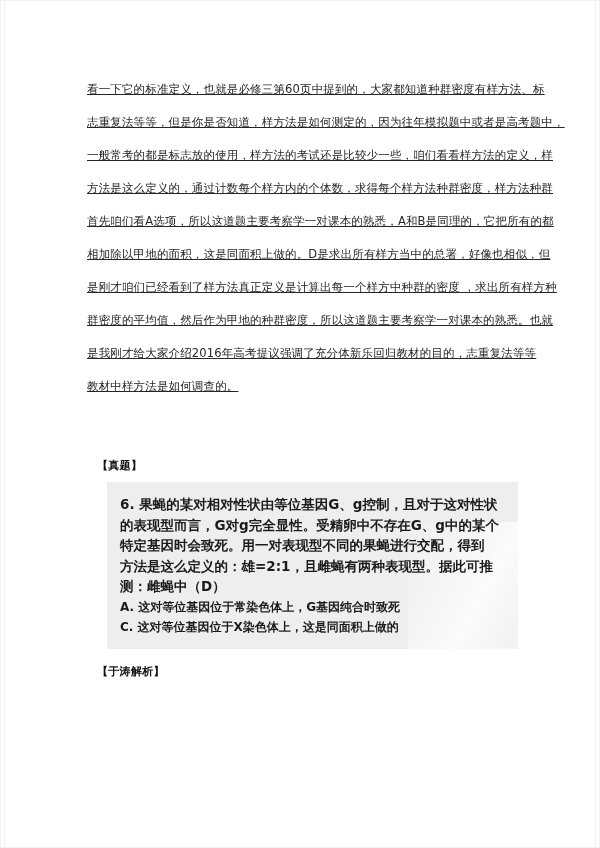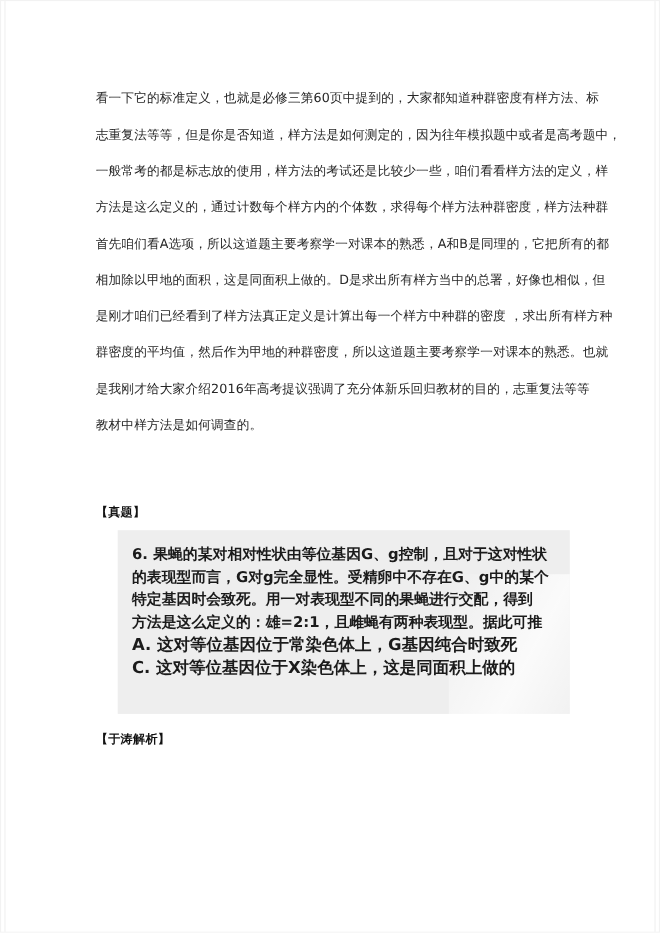--- a/index.html
+++ b/index.html
@@ -29,20 +29,21 @@
     pointer-events: none;
   }
   .edge-l { left: 3px;  top: 0;  width: 1px; height: 848px; }
   .edge-r { right: 3px; top: 0;  width: 1px; height: 848px; }
 
   #content {
     position: absolute;
     left: 86px;
     top: 72px;
     width: 432px;
+    text-decoration: underline;
   }
 
   
   .body-copy {
     font-size: 11.5px;
     color: #262626;
     line-height: 33px;
     text-align: justify;
     text-justify: inter-ideograph;
     letter-spacing: 0.15px;
@@ -58,20 +59,21 @@
     white-space: normal;
   }
 
   
   .section-label {
     font-size: 11px;
     font-weight: bold;
     color: #121212;
     letter-spacing: 0.3px;
     line-height: 16px;
+    margin-left: 10px;
   }
 
   #label-zhenti {
     position: absolute;
     left: 86px;
     top: 457px;
   }
 
   #label-jiexi {
     position: absolute;
@@ -109,21 +111,21 @@
     font-weight: bold;
     color: #1b1b1b;
     line-height: 20.5px;
     text-align: justify;
     text-justify: inter-ideograph;
     letter-spacing: 0px;
   }
   .q-option {
     position: relative;
     z-index: 2;
-    font-size: 15px;
+    font-size: 12px;
     font-weight: bold;
     color: #1b1b1b;
     line-height: 20.5px;
     white-space: nowrap;
   }
 </style>
 </head>
 <body>
 
 <div id="page">
@@ -144,20 +146,21 @@
     <span class="body-line last">教材中样方法是如何调查的。</span>
   </div>
 
   <div id="label-zhenti" class="section-label">【真题】</div>
 
   <div id="question-box">
     <div class="q-text">6. 果蝇的某对相对性状由等位基因G、g控制，且对于这对性状</div>
     <div class="q-text">的表现型而言，G对g完全显性。受精卵中不存在G、g中的某个</div>
     <div class="q-text">特定基因时会致死。用一对表现型不同的果蝇进行交配，得到</div>
     <div class="q-text">方法是这么定义的：雄=2:1，且雌蝇有两种表现型。据此可推</div>
+    <div class="q-text">测：雌蝇中（D）</div>
     <div class="q-option">A. 这对等位基因位于常染色体上，G基因纯合时致死</div>
     <div class="q-option">C. 这对等位基因位于X染色体上，这是同面积上做的</div>
 
   </div>
 
   <div id="label-jiexi" class="section-label">【于涛解析】</div>
 
 </div>
 
 </body></html>

